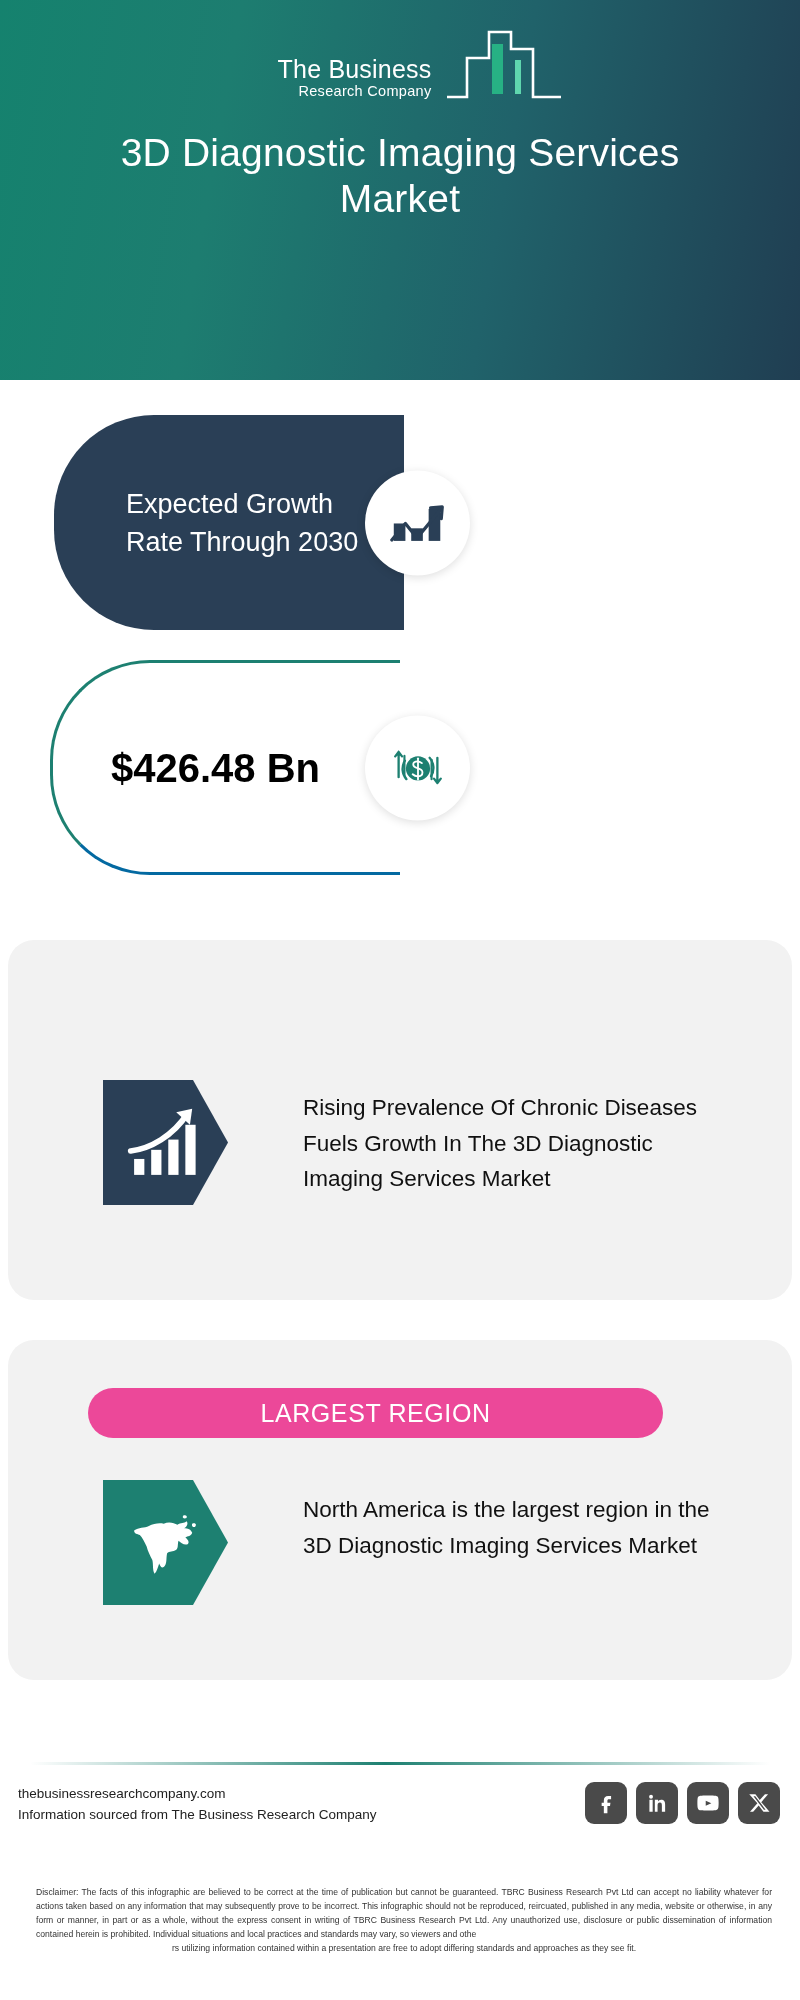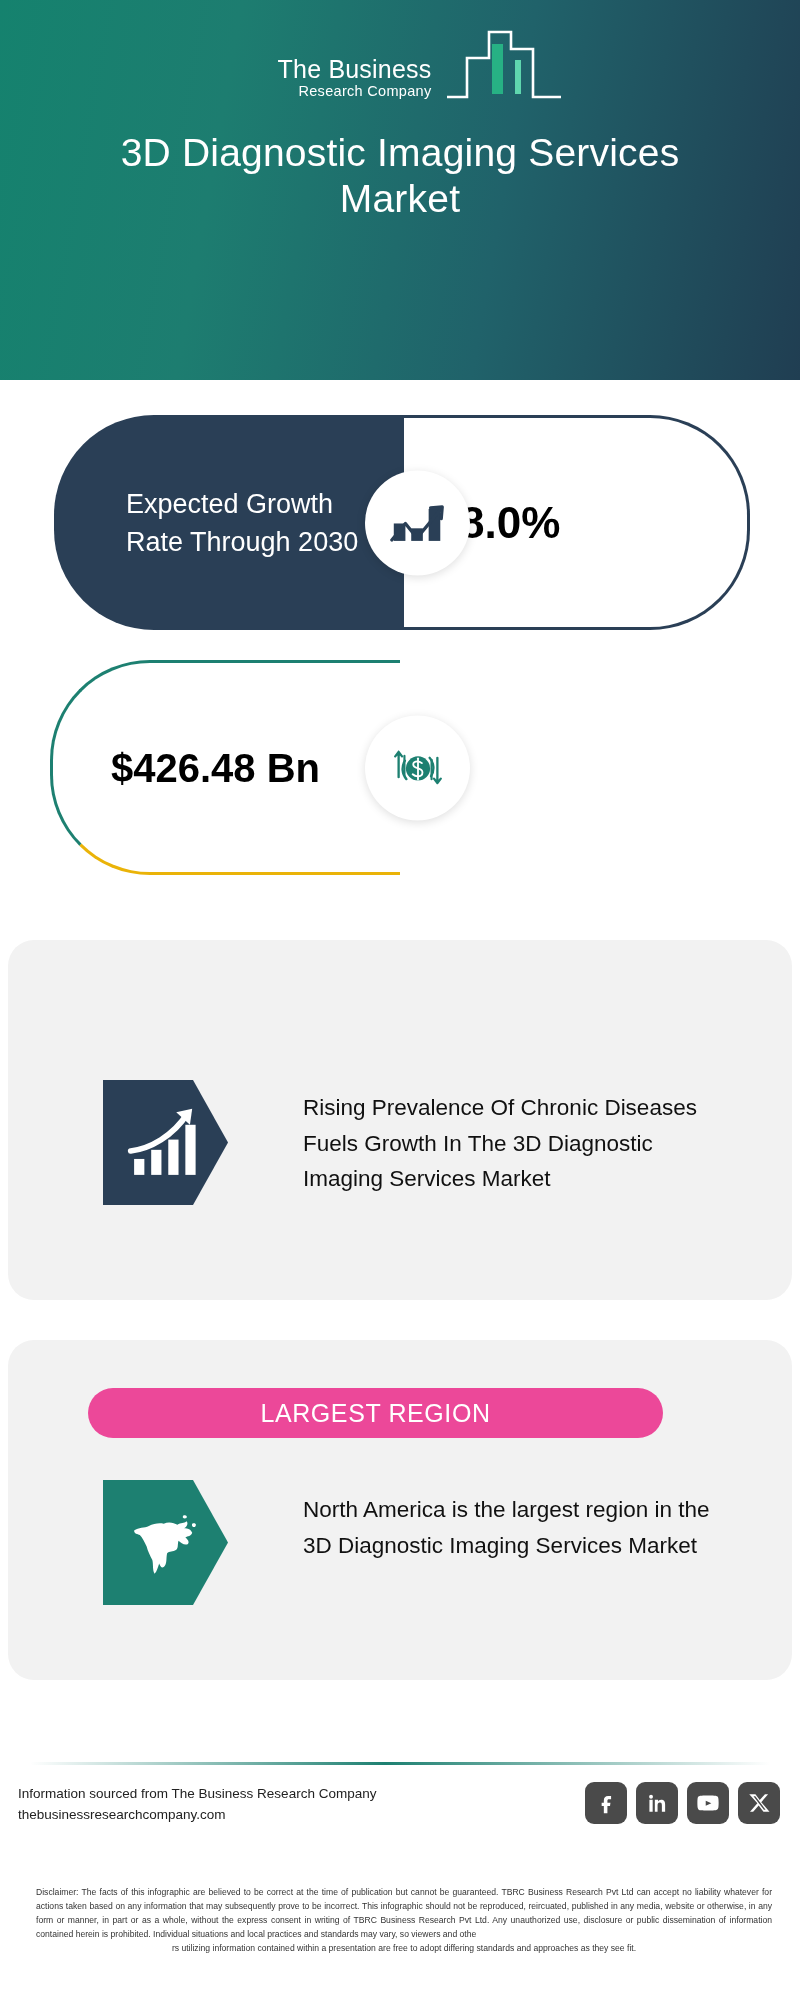--- a/index.html
+++ b/index.html
@@ -59,21 +59,21 @@
     border-top:3px solid #2a3f56;
     border-right:3px solid #2a3f56;
     border-bottom:3px solid #2a3f56;
     border-radius:0 100px 100px 0;
     background:#fff;
   }
   .half-outline-left {
     left:0;
     border-top:3px solid #1d8071;
     border-left:3px solid #1d8071;
-    border-bottom:3px solid #eab308;
+    border-bottom:3px solid #0369a1;
     border-radius:100px 0 0 100px;
     background:#fff;
   }
   .stat-label {
     position:absolute; top:50%; transform:translateY(-50%);
     color:#ffffff; font-size:27px; line-height:1.42; font-weight:400;
   }
   .stat-label.l-left { left:72px; width:240px; }
   .stat-label.l-right { left:72px; width:250px; }
   .stat-value {
@@ -154,23 +154,20 @@
           <path d="M2 73 H22 V34 H44 V8 H66 V25 H88 V73 H116"></path>
         </g>
         <rect x="47" y="20" width="11" height="50" fill="#27b184"></rect>
         <rect x="70" y="36" width="6" height="34" fill="#5fd6ae"></rect>
       </svg>
     </div>
     <div class="title">3D Diagnostic Imaging Services Market</div>
   </div>
 
   <div class="stat" style="top:415px;">
-    <div class="stat-half half-outline-right">
-      <div class="stat-value v-right">8.0%</div>
-    </div>
     <div class="stat-half half-left-filled">
       <div class="stat-label l-left">Expected Growth Rate Through 2030</div>
     </div>
     <div class="badge">
       <svg viewBox="0 0 64 64">
         <rect x="7" y="33" width="12" height="18" fill="#2a3f56"></rect>
         <rect x="25" y="38" width="12" height="13" fill="#2a3f56"></rect>
         <rect x="43" y="18" width="12" height="33" fill="#2a3f56"></rect>
         <path d="M5 50 L19 33 L31 48 L55 19" fill="none" stroke="#2a3f56" stroke-width="3.4" stroke-linejoin="round" stroke-linecap="round"></path>
         <path d="M45 17 L57 16 L56 28" fill="none" stroke="#2a3f56" stroke-width="3.4" stroke-linejoin="round" stroke-linecap="round"></path>
@@ -226,22 +223,22 @@
         <path fill="#fff" d="M59 19 C61 18, 63 19, 62 21 C61 23, 58 22, 59 19 Z"></path>
         <path fill="#fff" d="M51 12 C53 11, 55 12, 54 14 C52 15, 50 14, 51 12 Z"></path>
       </svg>
     </div>
     <div class="panel-text" style="top:152px;">North America is the largest region in the 3D Diagnostic Imaging Services Market</div>
   </div>
 
   <div class="divider" style="top:1762px;"></div>
 
   <div class="src" style="top:1784px;">
+    <div>thebusinessresearchcompany.com</div>
     <div>Information sourced from The Business Research Company</div>
-    <div>thebusinessresearchcompany.com</div>
   </div>
 
   <div class="socials" style="top:1782px;">
     <a class="soc">
       <svg viewBox="0 0 24 24">
           <path d="M14.5 8.5h2.2V5.6h-2.7c-2.6 0-4 1.6-4 4v2.1H8v3h2v6.7h3.3v-6.7h2.4l.4-3h-2.8V10c0-1 .4-1.5 1.2-1.5z"></path>
         </svg>
     </a>
     <a class="soc">
       <svg viewBox="0 0 24 24">

